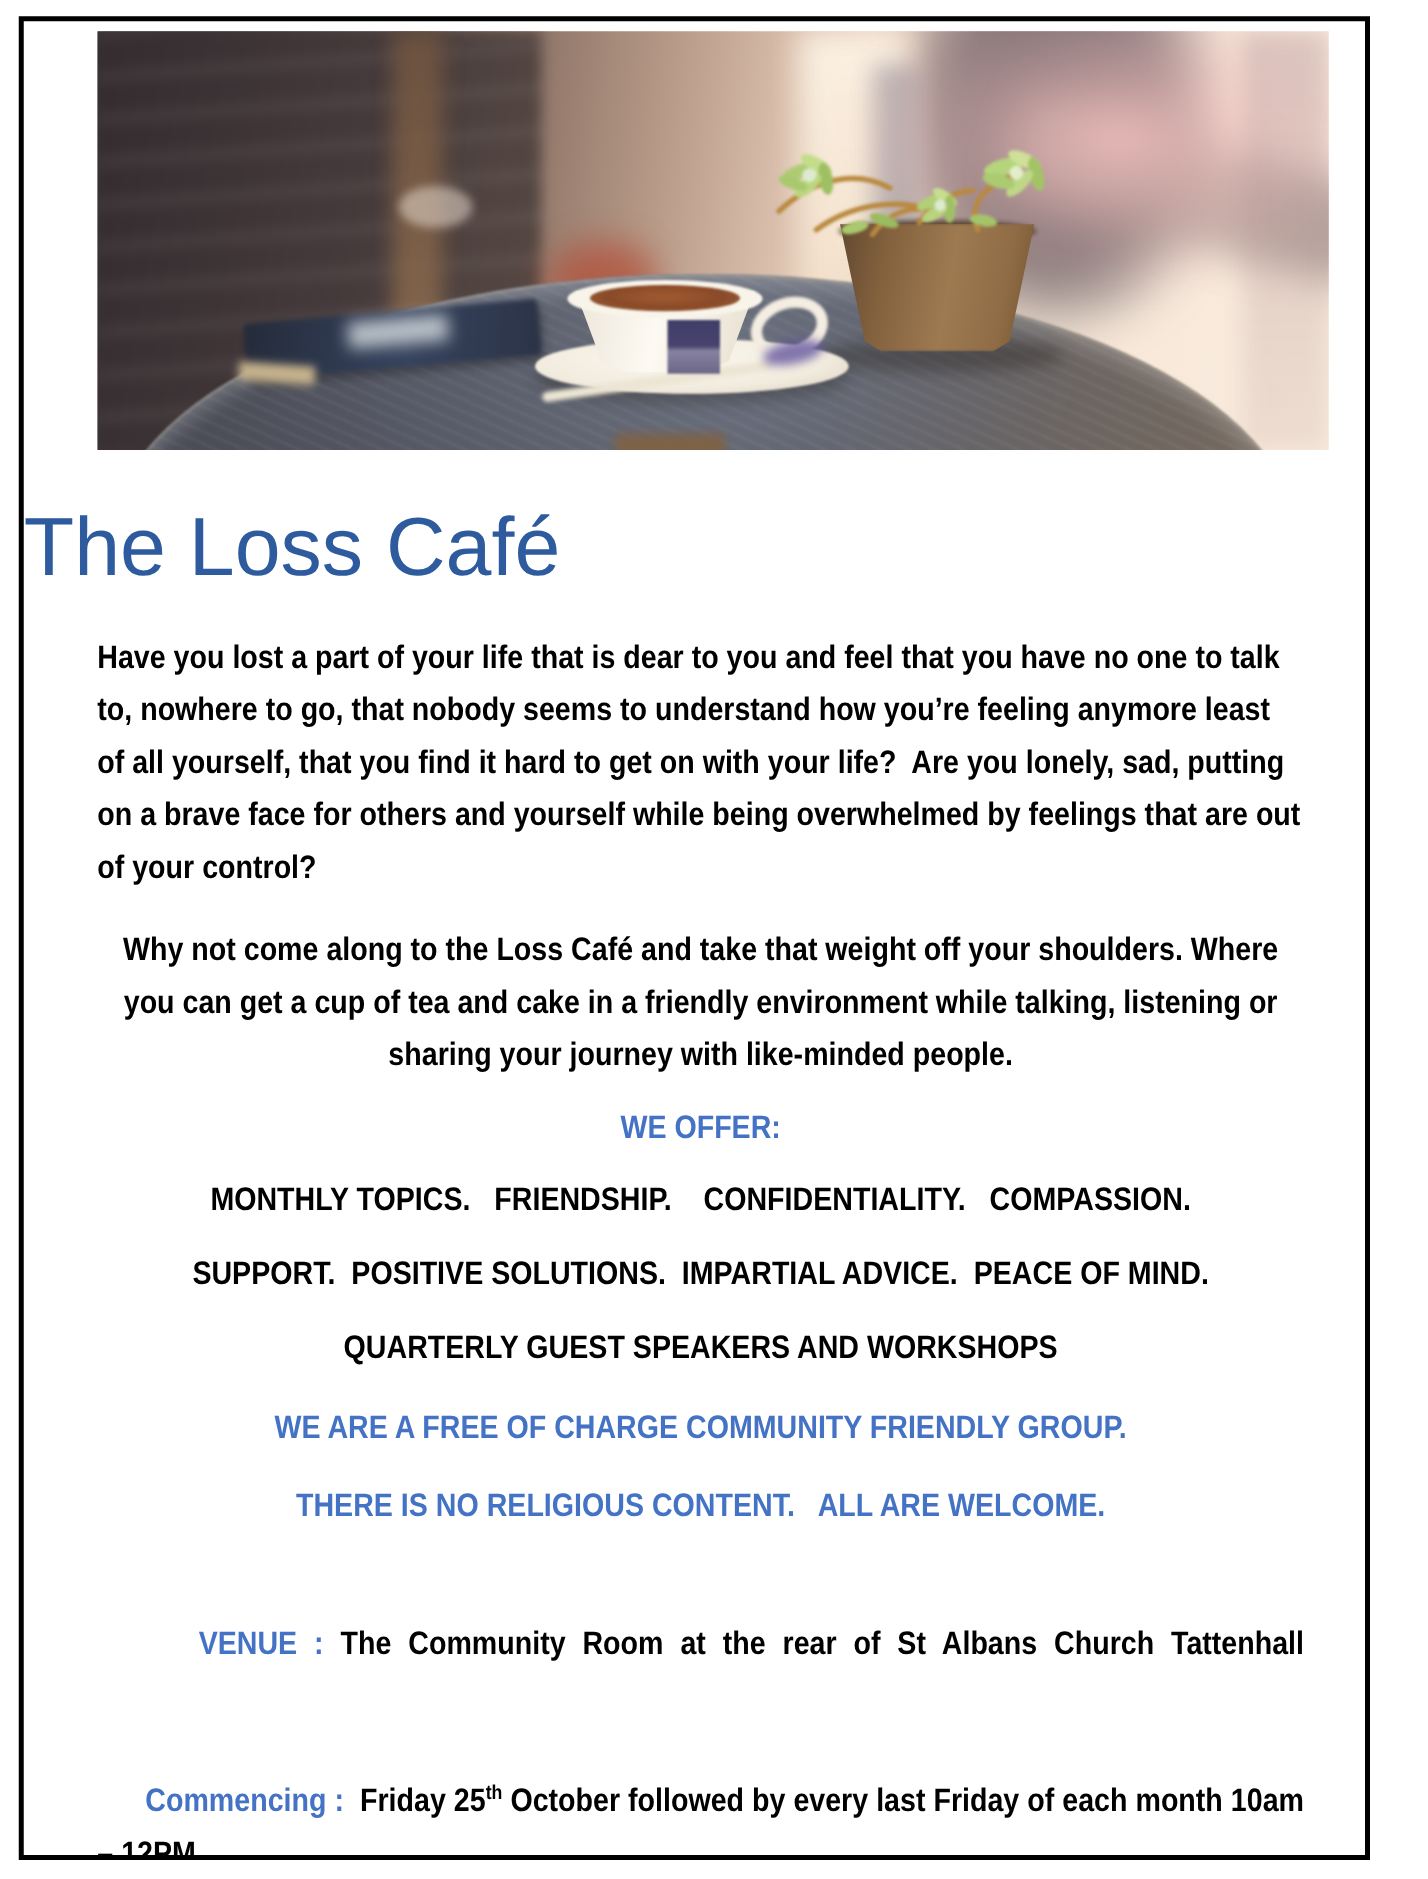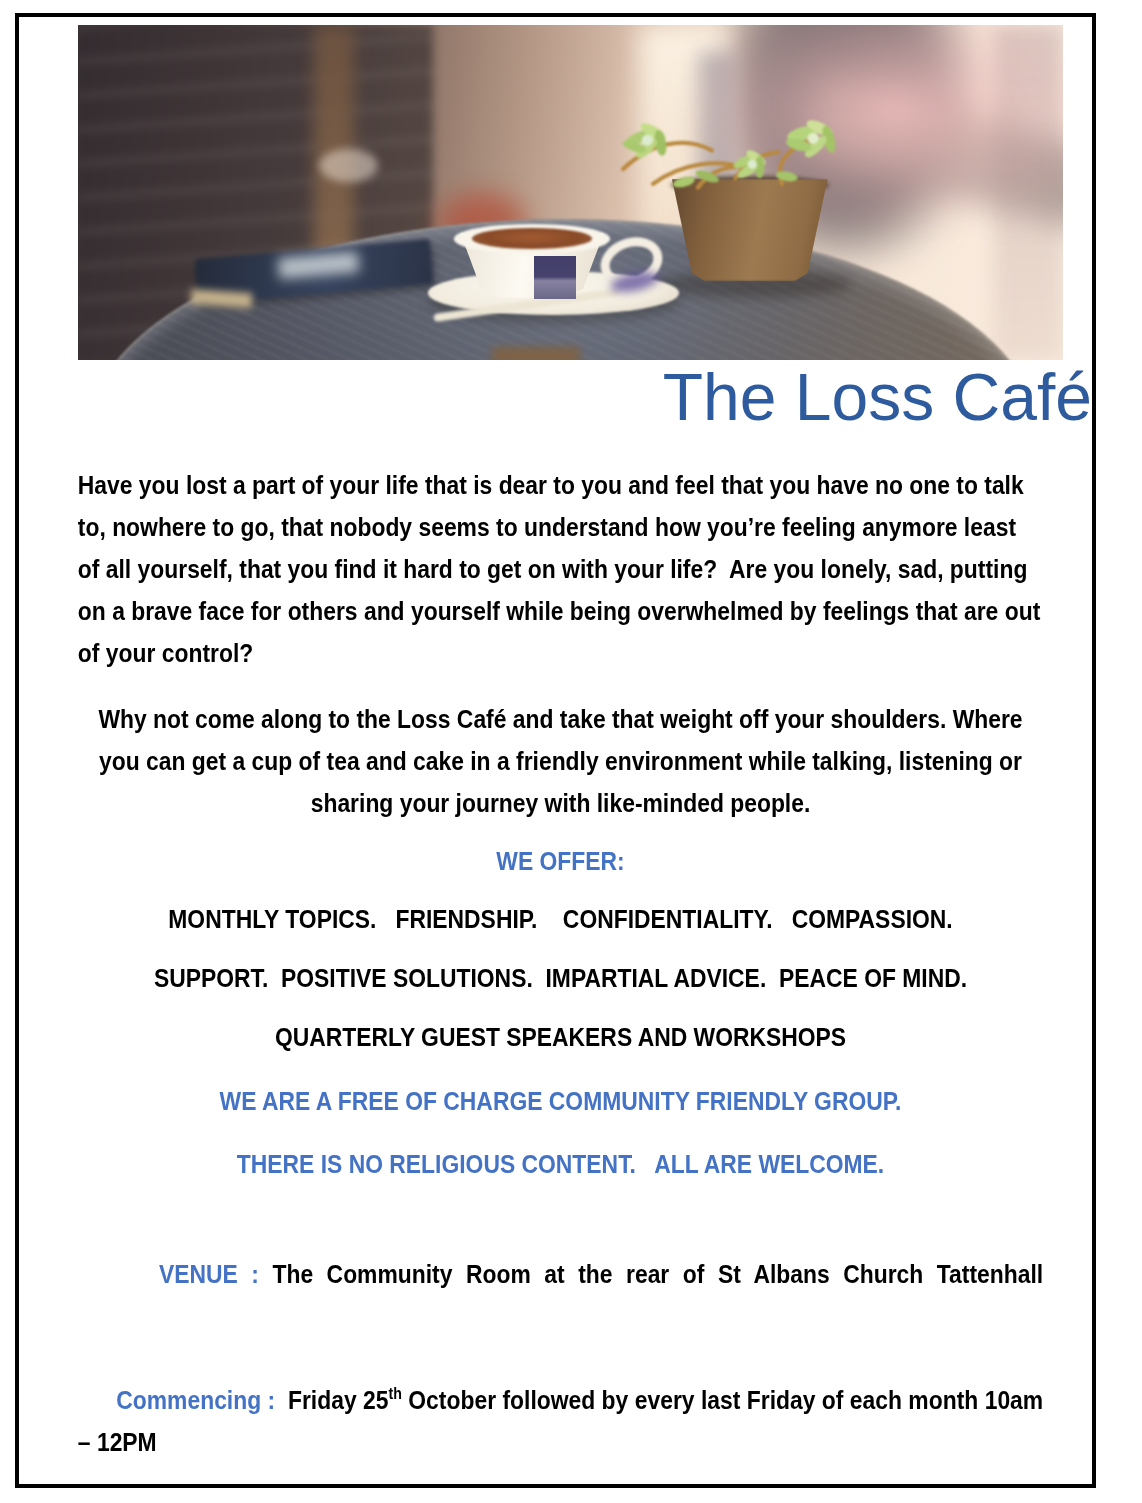--- a/index.html
+++ b/index.html
@@ -101,21 +101,21 @@
   .cup-label{left:46.3%;top:69%;width:4.3%;height:12.8%;
     background:linear-gradient(#413e69 0%,#47436e 48%,#8782a0 58%,#6b6788 100%);
     filter:blur(.7px);}
   .purple-mark{left:54%;top:74%;width:5%;height:5.5%;border-radius:50%;
     background:#5d4f9b;filter:blur(4px);opacity:.75;transform:rotate(-12deg);}
   .succulent-plant{left:52.5%;top:27%;width:28.5%;height:25%;filter:blur(1.1px);}
 
   
   .content{margin-left:59px;width:965px;}
   .page-title{
-    text-align:right;font-size:66px;line-height:74px;
+    margin-top:40px;text-align:left;font-size:66px;line-height:74px;
     font-weight:400;color:#2E5B9E;
   }
   .cond{width:1097px;margin-left:-66px;transform:scaleX(0.88);transform-origin:50% 0;}
   .b{font-weight:bold;font-size:26px;line-height:42px;color:#000;}
   .center{text-align:center;}
   .blue{color:#4472C4;}
   .pre{white-space:pre;}
   .prewrap{white-space:pre-wrap;}
   .just{text-align:justify;}
   .justall{text-align:justify;text-align-last:justify;}

